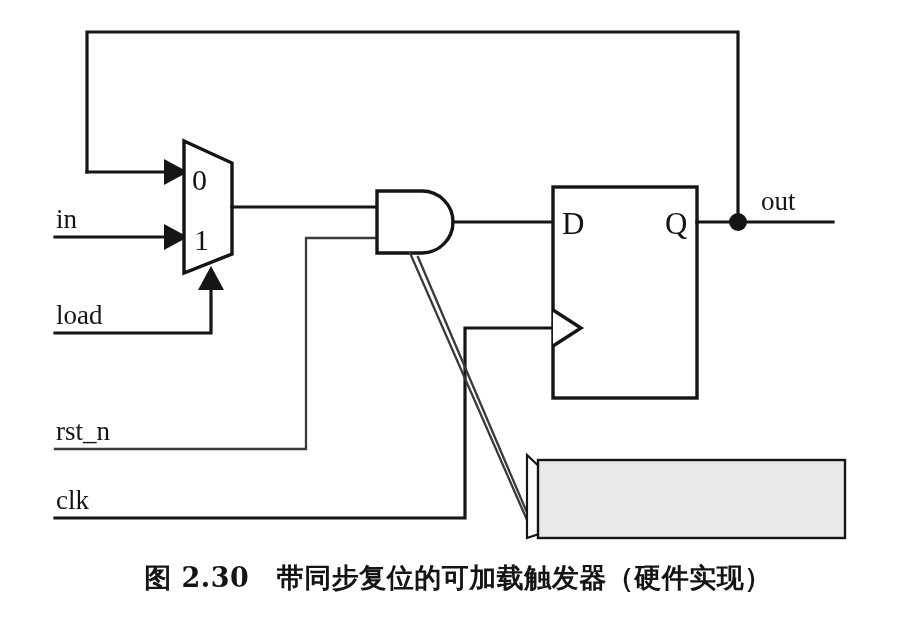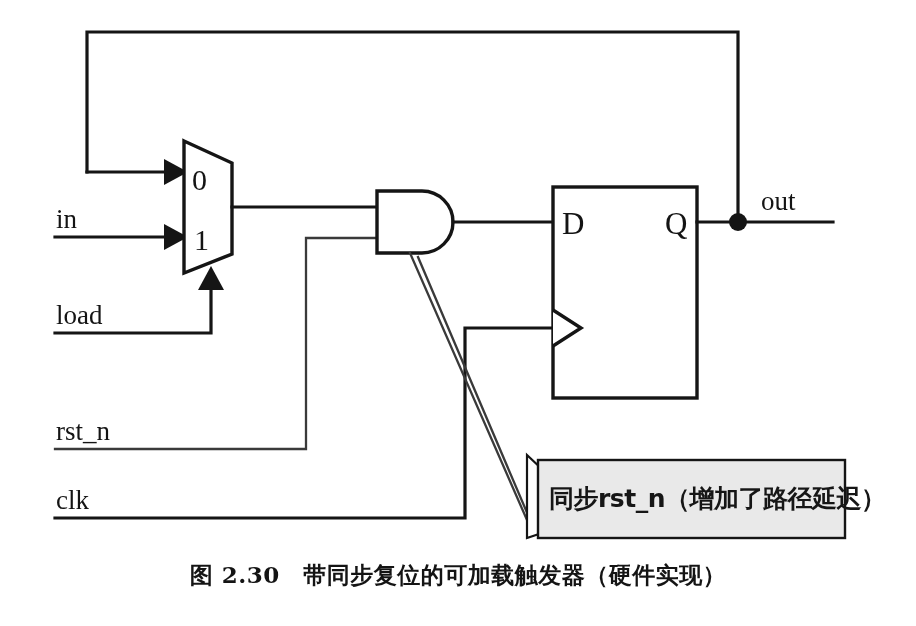--- a/index.html
+++ b/index.html
@@ -90,21 +90,21 @@
     white-space: nowrap;
     line-height: 1;
   }
   .figure-caption {
     position: absolute;
     left: 0;
     top: 560px;
     width: 916px;
     text-align: center;
     font-family: "DejaVu Serif", "Liberation Serif", serif;
-    font-size: 23px;
+    font-size: 27px;
     font-weight: bold;
     color: #141414;
     letter-spacing: 0.5px;
     white-space: nowrap;
   }
 </style>
 </head>
 <body>
 
 <div id="figure-root">
@@ -176,17 +176,16 @@
     </g>
 
     <text class="signal-label" x="56" y="228">in</text>
     <text class="signal-label" x="56" y="324">load</text>
     <text class="signal-label" x="56" y="440">rst_n</text>
     <text class="signal-label" x="56" y="509">clk</text>
     <text class="signal-label" x="761" y="210">out</text>
 
   </svg>
 
-  <div class="callout-text" style="left:549px; top:486px;">同步rst_n（增加了路径延迟）</div>
 
   <div class="figure-caption">图 2.30　带同步复位的可加载触发器（硬件实现）</div>
 
 </div>
 
 </body></html>

